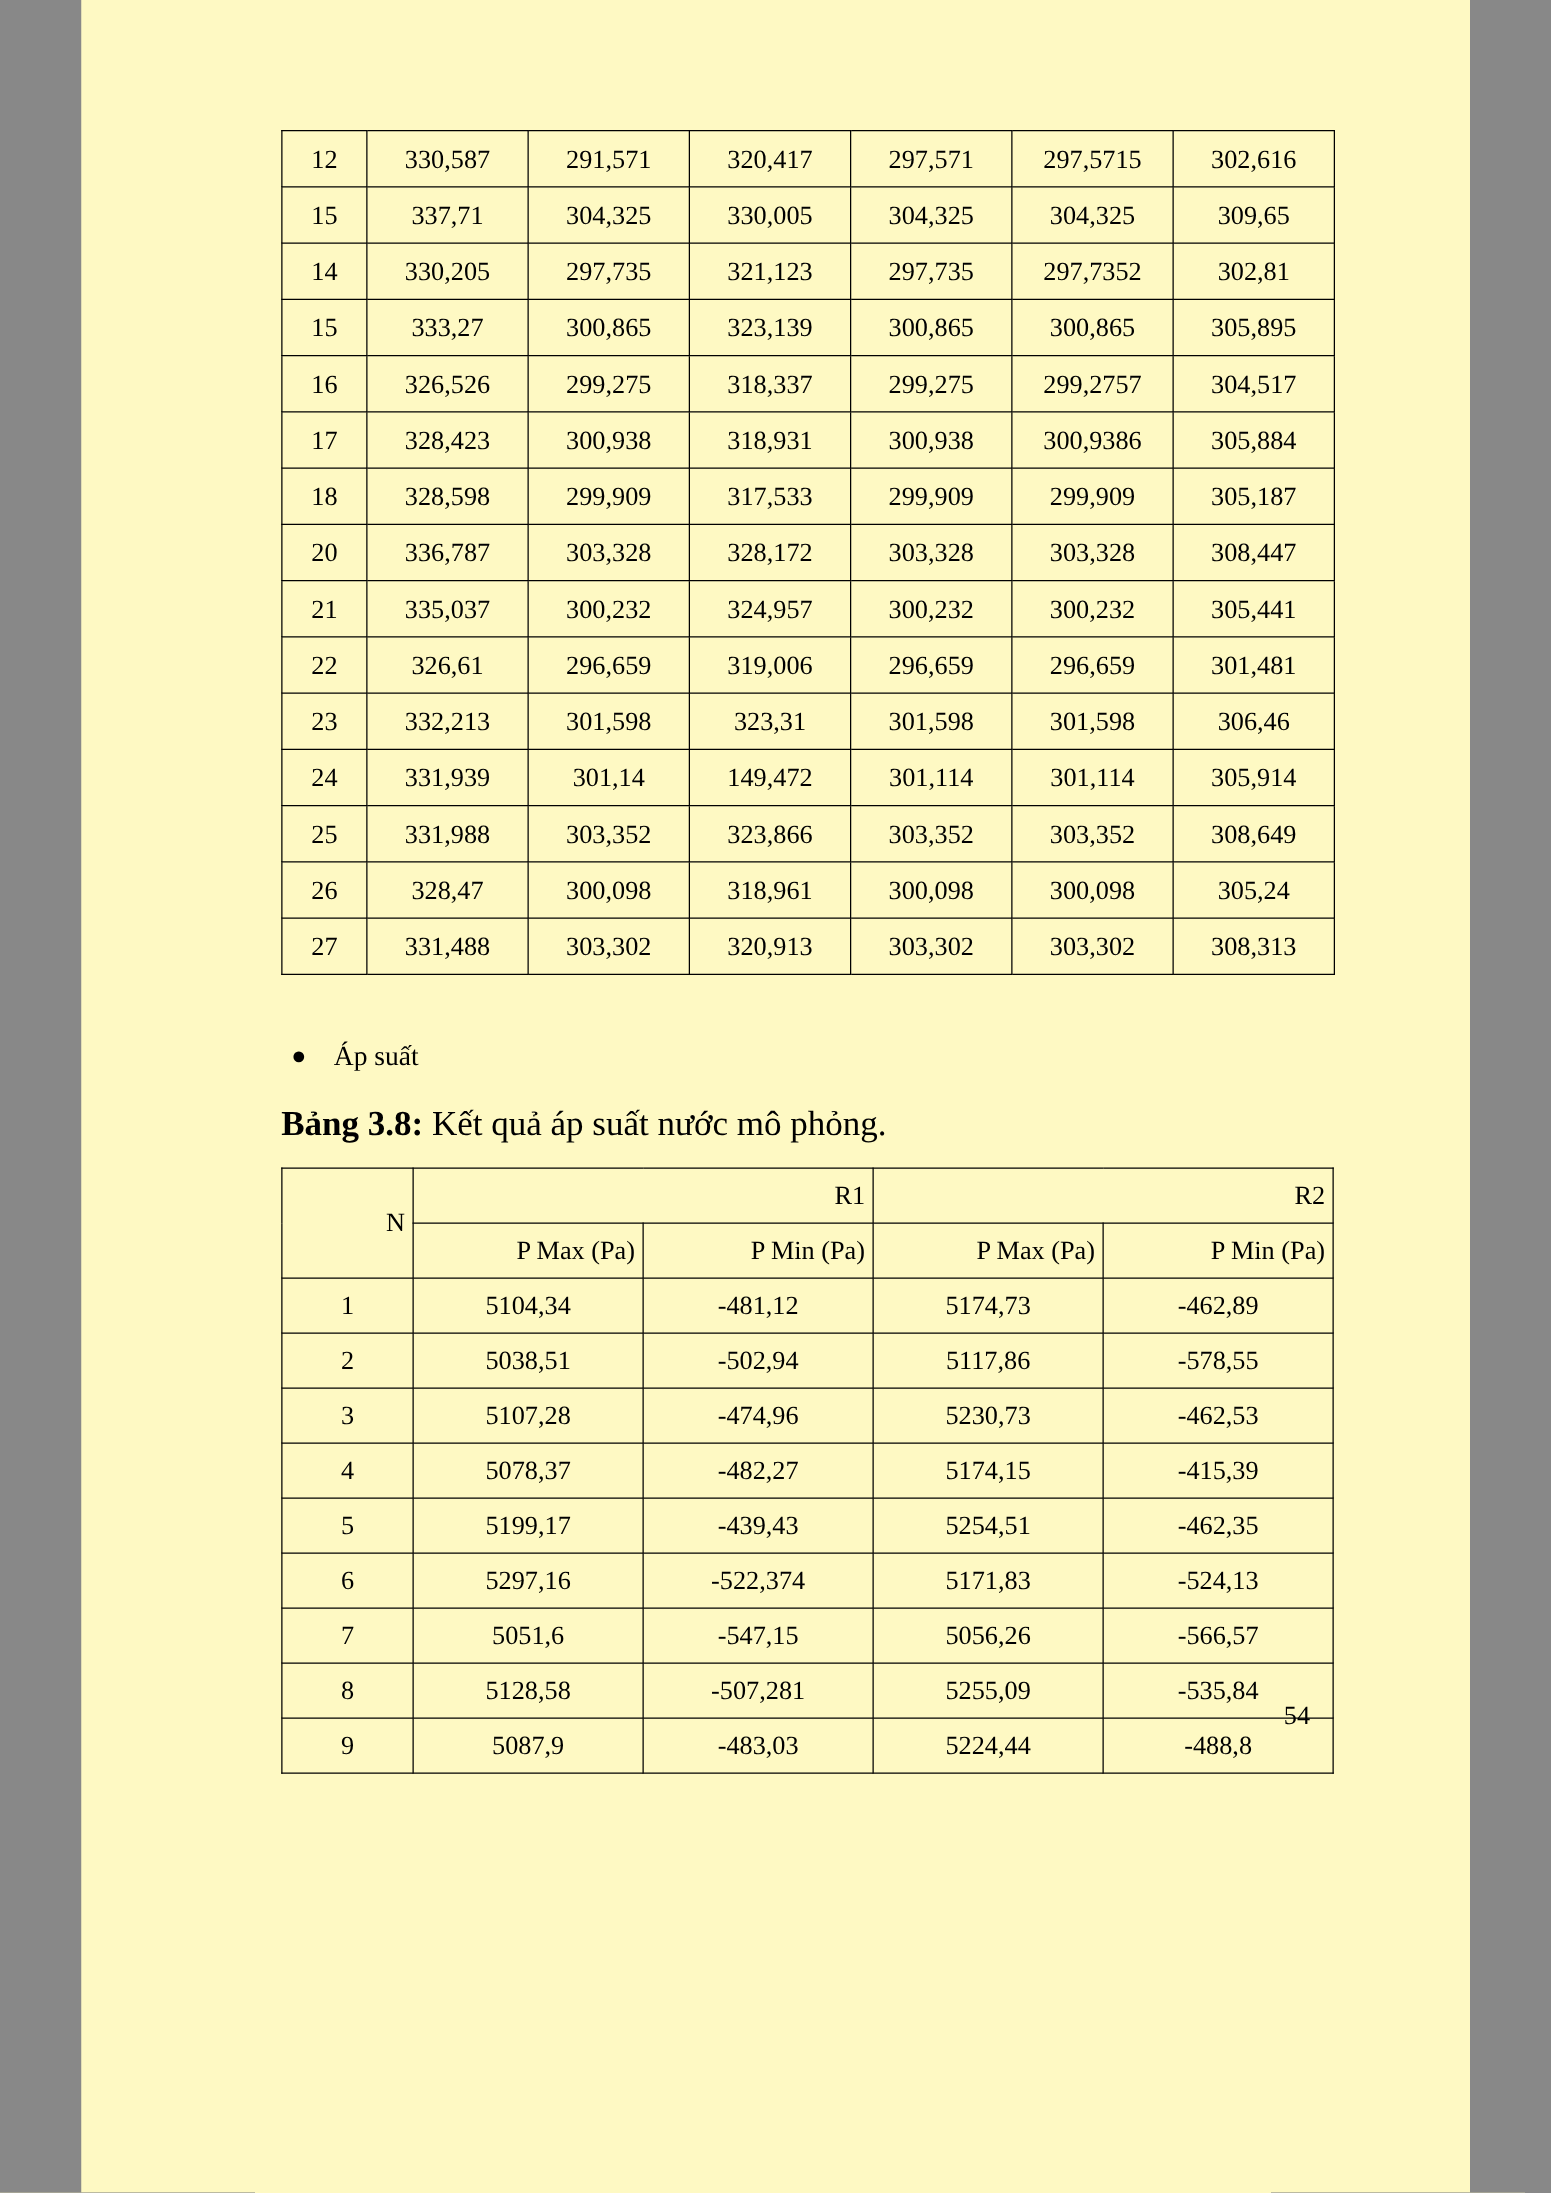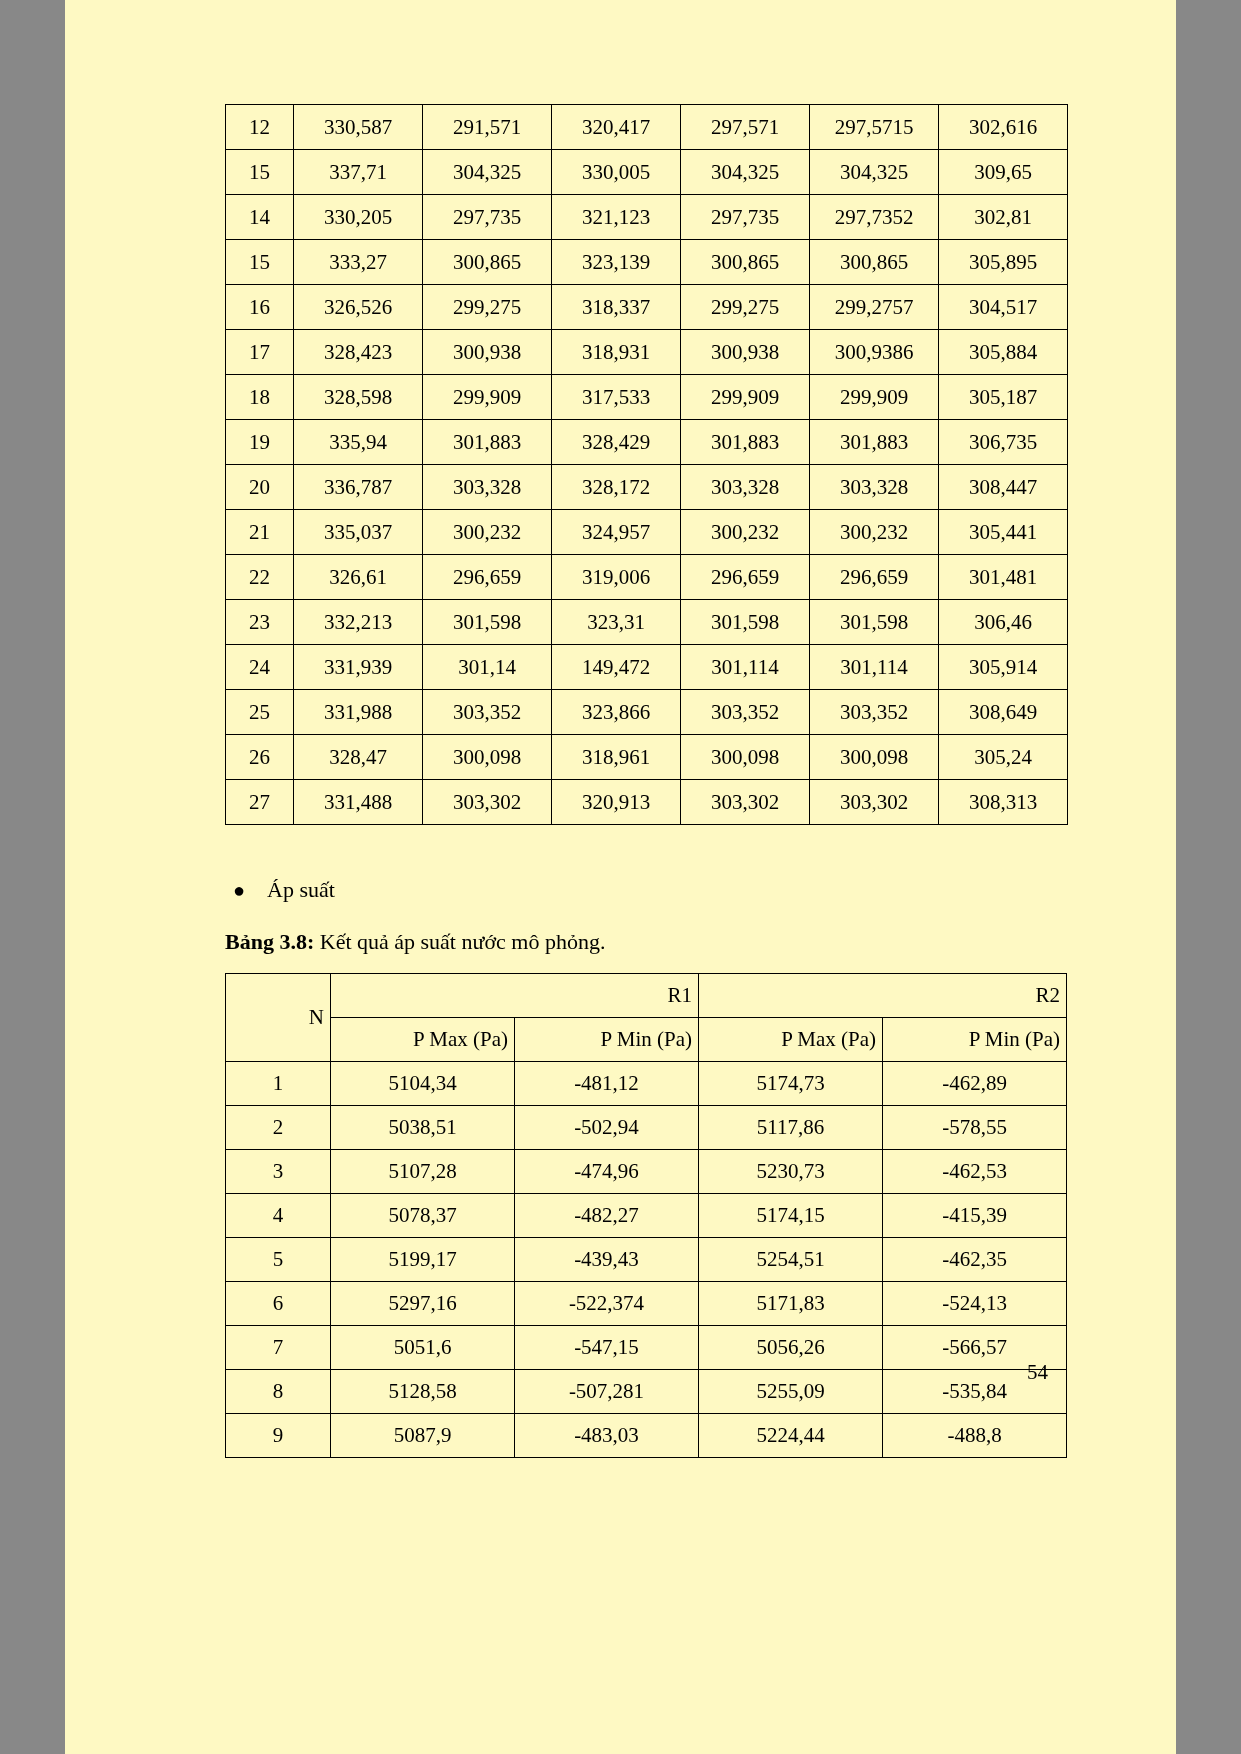--- a/index.html
+++ b/index.html
@@ -45,21 +45,21 @@
     display: flex;
     align-items: center;
   }
   .bullet-line .bullet {
     font-size: 20px;
     margin-right: 22px;
   }
   .caption {
     margin-top: 26px;
     margin-bottom: 18px;
-    font-size: 22px;
+    font-size: 28px;
   }
   .caption b { font-weight: bold; }
   .page-number {
     position: absolute;
     left: 962px;
     top: 1360px;
     font-size: 21px;
   }
 </style>
 </head>
@@ -134,29 +134,20 @@
             <td>305,884</td>
           </tr>
           <tr>
             <td>18</td>
             <td>328,598</td>
             <td>299,909</td>
             <td>317,533</td>
             <td>299,909</td>
             <td>299,909</td>
             <td>305,187</td>
-          </tr>
-          <tr>
-            <td>19</td>
-            <td>335,94</td>
-            <td>301,883</td>
-            <td>328,429</td>
-            <td>301,883</td>
-            <td>301,883</td>
-            <td>306,735</td>
           </tr>
           <tr>
             <td>20</td>
             <td>336,787</td>
             <td>303,328</td>
             <td>328,172</td>
             <td>303,328</td>
             <td>303,328</td>
             <td>308,447</td>
           </tr>

